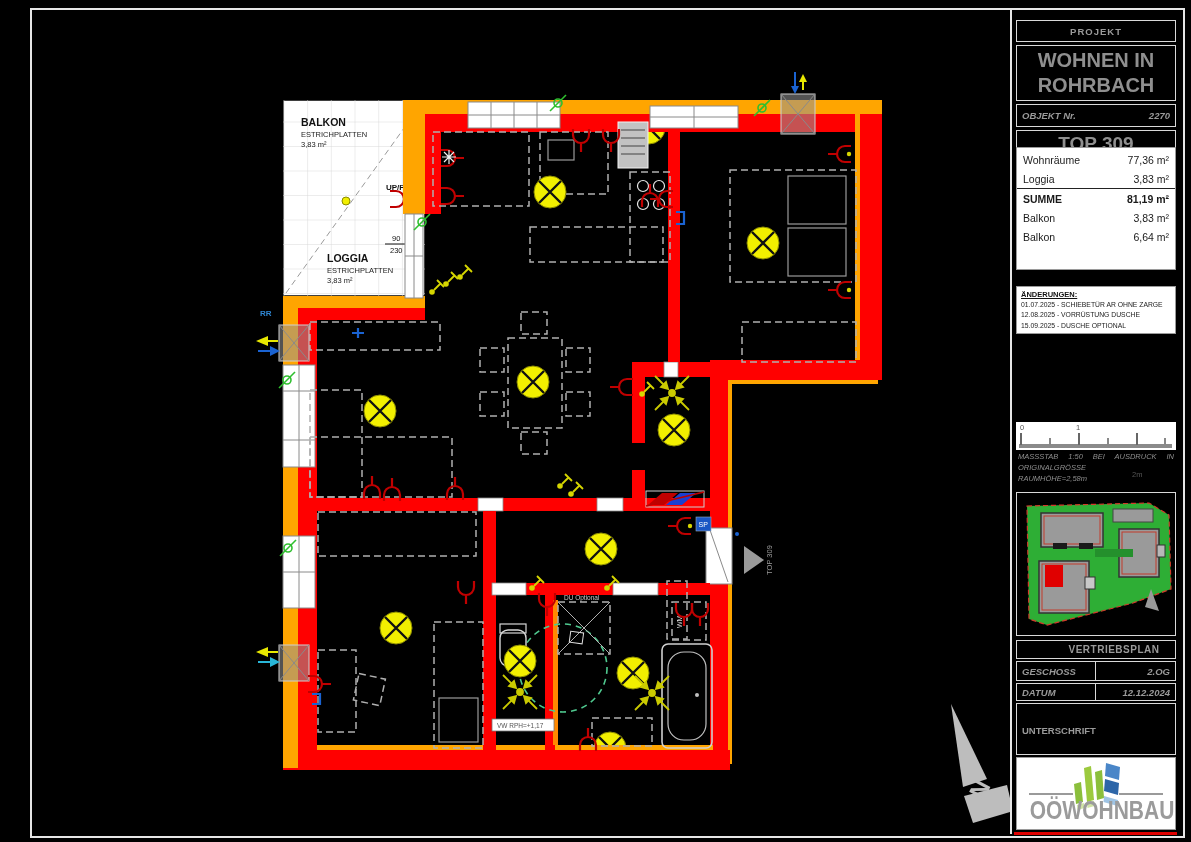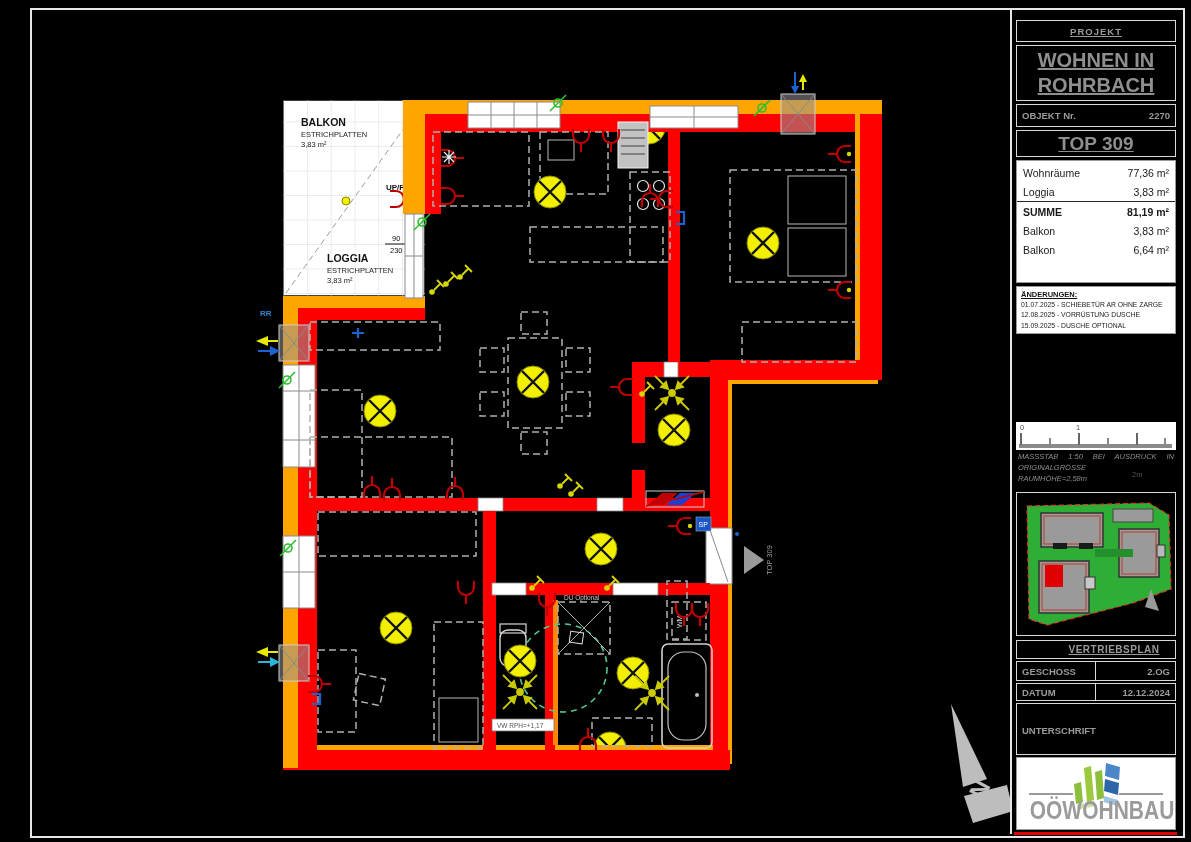--- a/index.html
+++ b/index.html
@@ -3,22 +3,22 @@
 <meta charset="utf-8">
 <style>
   html,body{margin:0;padding:0;background:#000;}
   #stage{position:relative;width:1191px;height:842px;background:#000;overflow:hidden;
          font-family:"Liberation Sans",sans-serif;}
   #frame{position:absolute;left:30px;top:8px;width:1151px;height:826px;border:2px solid #e6e6e6;}
   #tbdiv{position:absolute;left:1010px;top:8px;width:2px;height:826px;background:#e6e6e6;}
   .tb{position:absolute;left:1016px;width:160px;box-sizing:border-box;background:#000;
       border:1px solid #d9d9d9;color:#9a9a9a;}
   .tb.white{background:#fff;color:#1a1a1a;border-color:#9a9a9a;}
-  .ctr{display:flex;align-items:center;justify-content:center;text-align:center;text-decoration:underline;}
-  .rowlv{display:flex;align-items:center;justify-content:space-between;padding:0 5px;}
+  .ctr{display:flex;align-items:center;justify-content:center;text-align:center;}
+  .rowlv{display:flex;align-items:center;justify-content:space-between;padding:0 5px;font-style:italic;}
   .atable{font-size:10.5px;}
   .arow{display:flex;justify-content:space-between;padding:3.5px 6px;}
   .arow.sum{border-top:1px solid #222;font-weight:bold;}
   .aend{font-size:6.8px;color:#555;padding:2px 4px;line-height:1.5;}
   .aend .hd{font-weight:bold;text-decoration:underline;color:#111;font-size:7.5px;}
   .scalenote{position:absolute;left:1018px;width:156px;color:#8f8f8f;font-size:7.5px;line-height:1.45;font-style:italic;}
   .just{text-align:justify;text-align-last:justify;}
   svg text{font-family:"Liberation Sans",sans-serif;}
   .dash{fill:none;stroke:#b0b0b0;stroke-width:1.5;stroke-dasharray:7 4;}
   .dashf{fill:none;stroke:#9a9a9a;stroke-width:1.2;}
@@ -319,21 +319,21 @@
     <span style="width:130px;text-align:center;">WOHNEN IN ROHRBACH</span>
   </div>
   <div class="tb rowlv" style="top:104px;height:23px;font-size:9.5px;font-weight:bold;">
     <span>OBJEKT Nr.</span>
     <span>2270</span>
   </div>
   <div class="tb ctr" style="top:130px;height:27px;font-size:19px;font-weight:bold;color:#8f8f8f;">
     <span>TOP 309</span>
   </div>
 
-  <div class="tb white atable" style="top:160px;height:123px;padding-top:2px;">
+  <div class="tb white atable" style="top:147px;height:123px;padding-top:2px;">
     <div class="arow">
       <span>Wohnräume</span>
         <span>77,36 m²</span>
     </div>
     <div class="arow">
       <span>Loggia</span>
         <span>3,83 m²</span>
     </div>
     <div class="arow sum">
       <span>SUMME</span>

